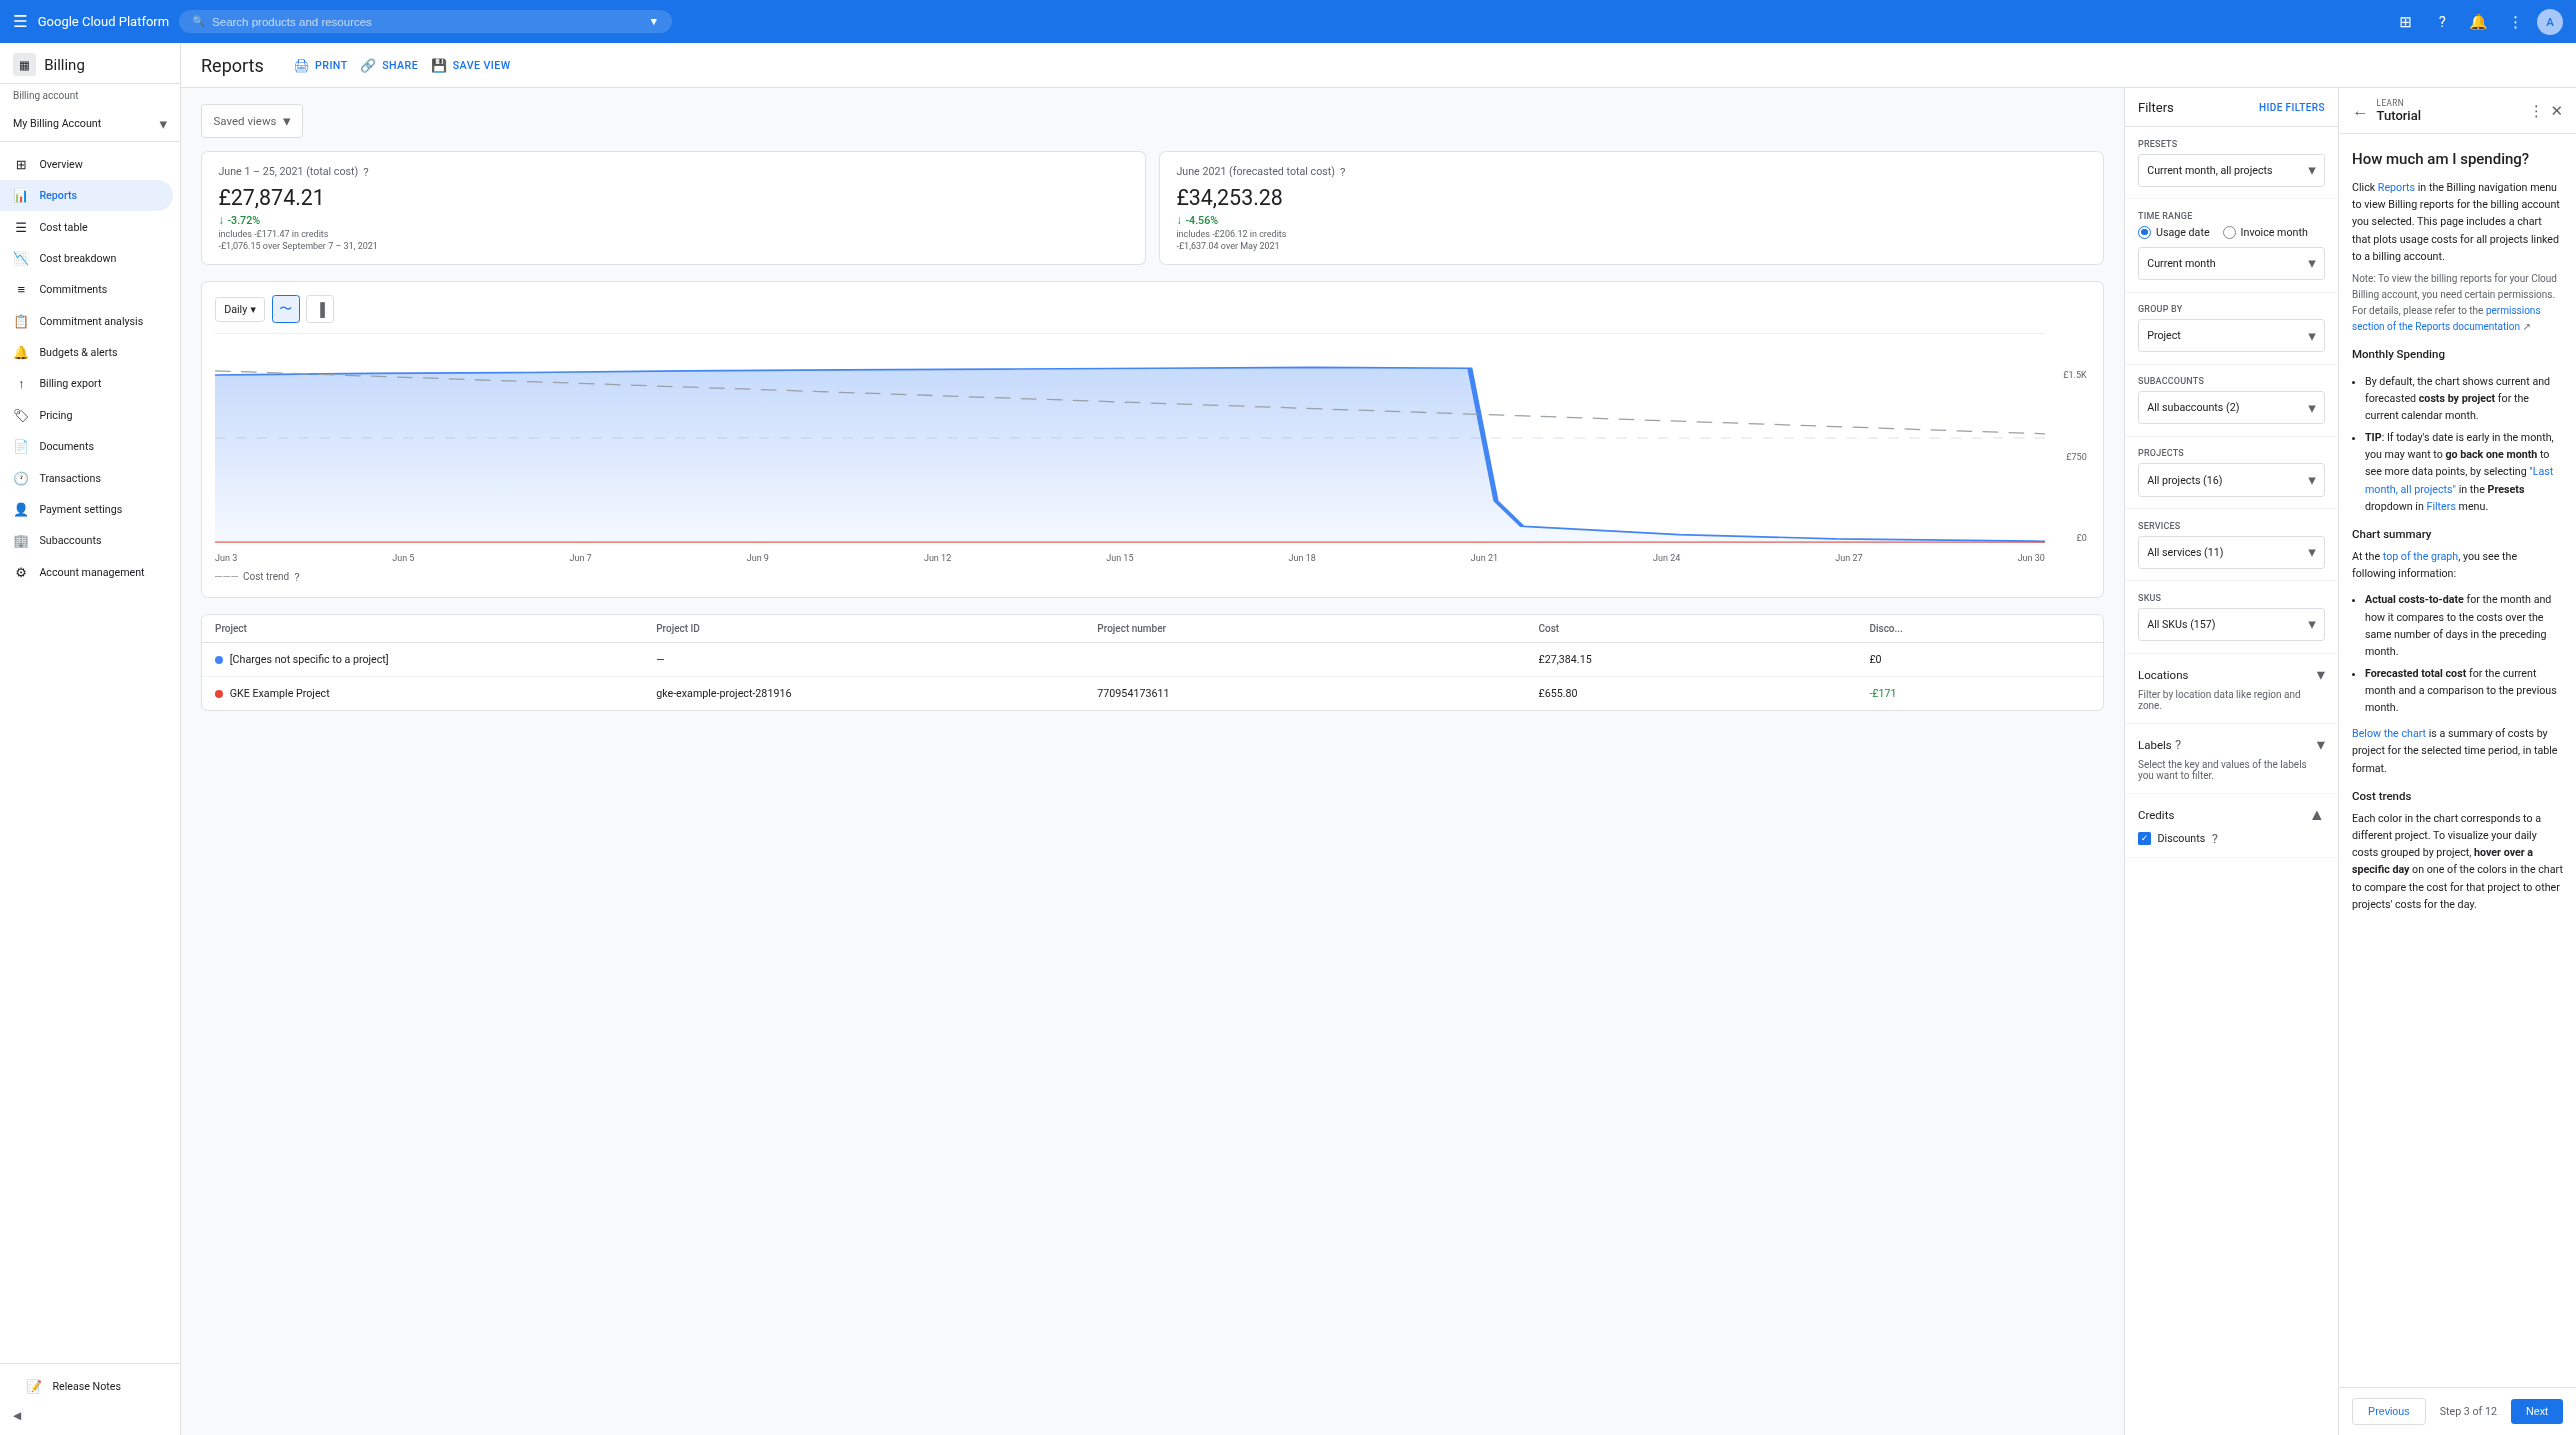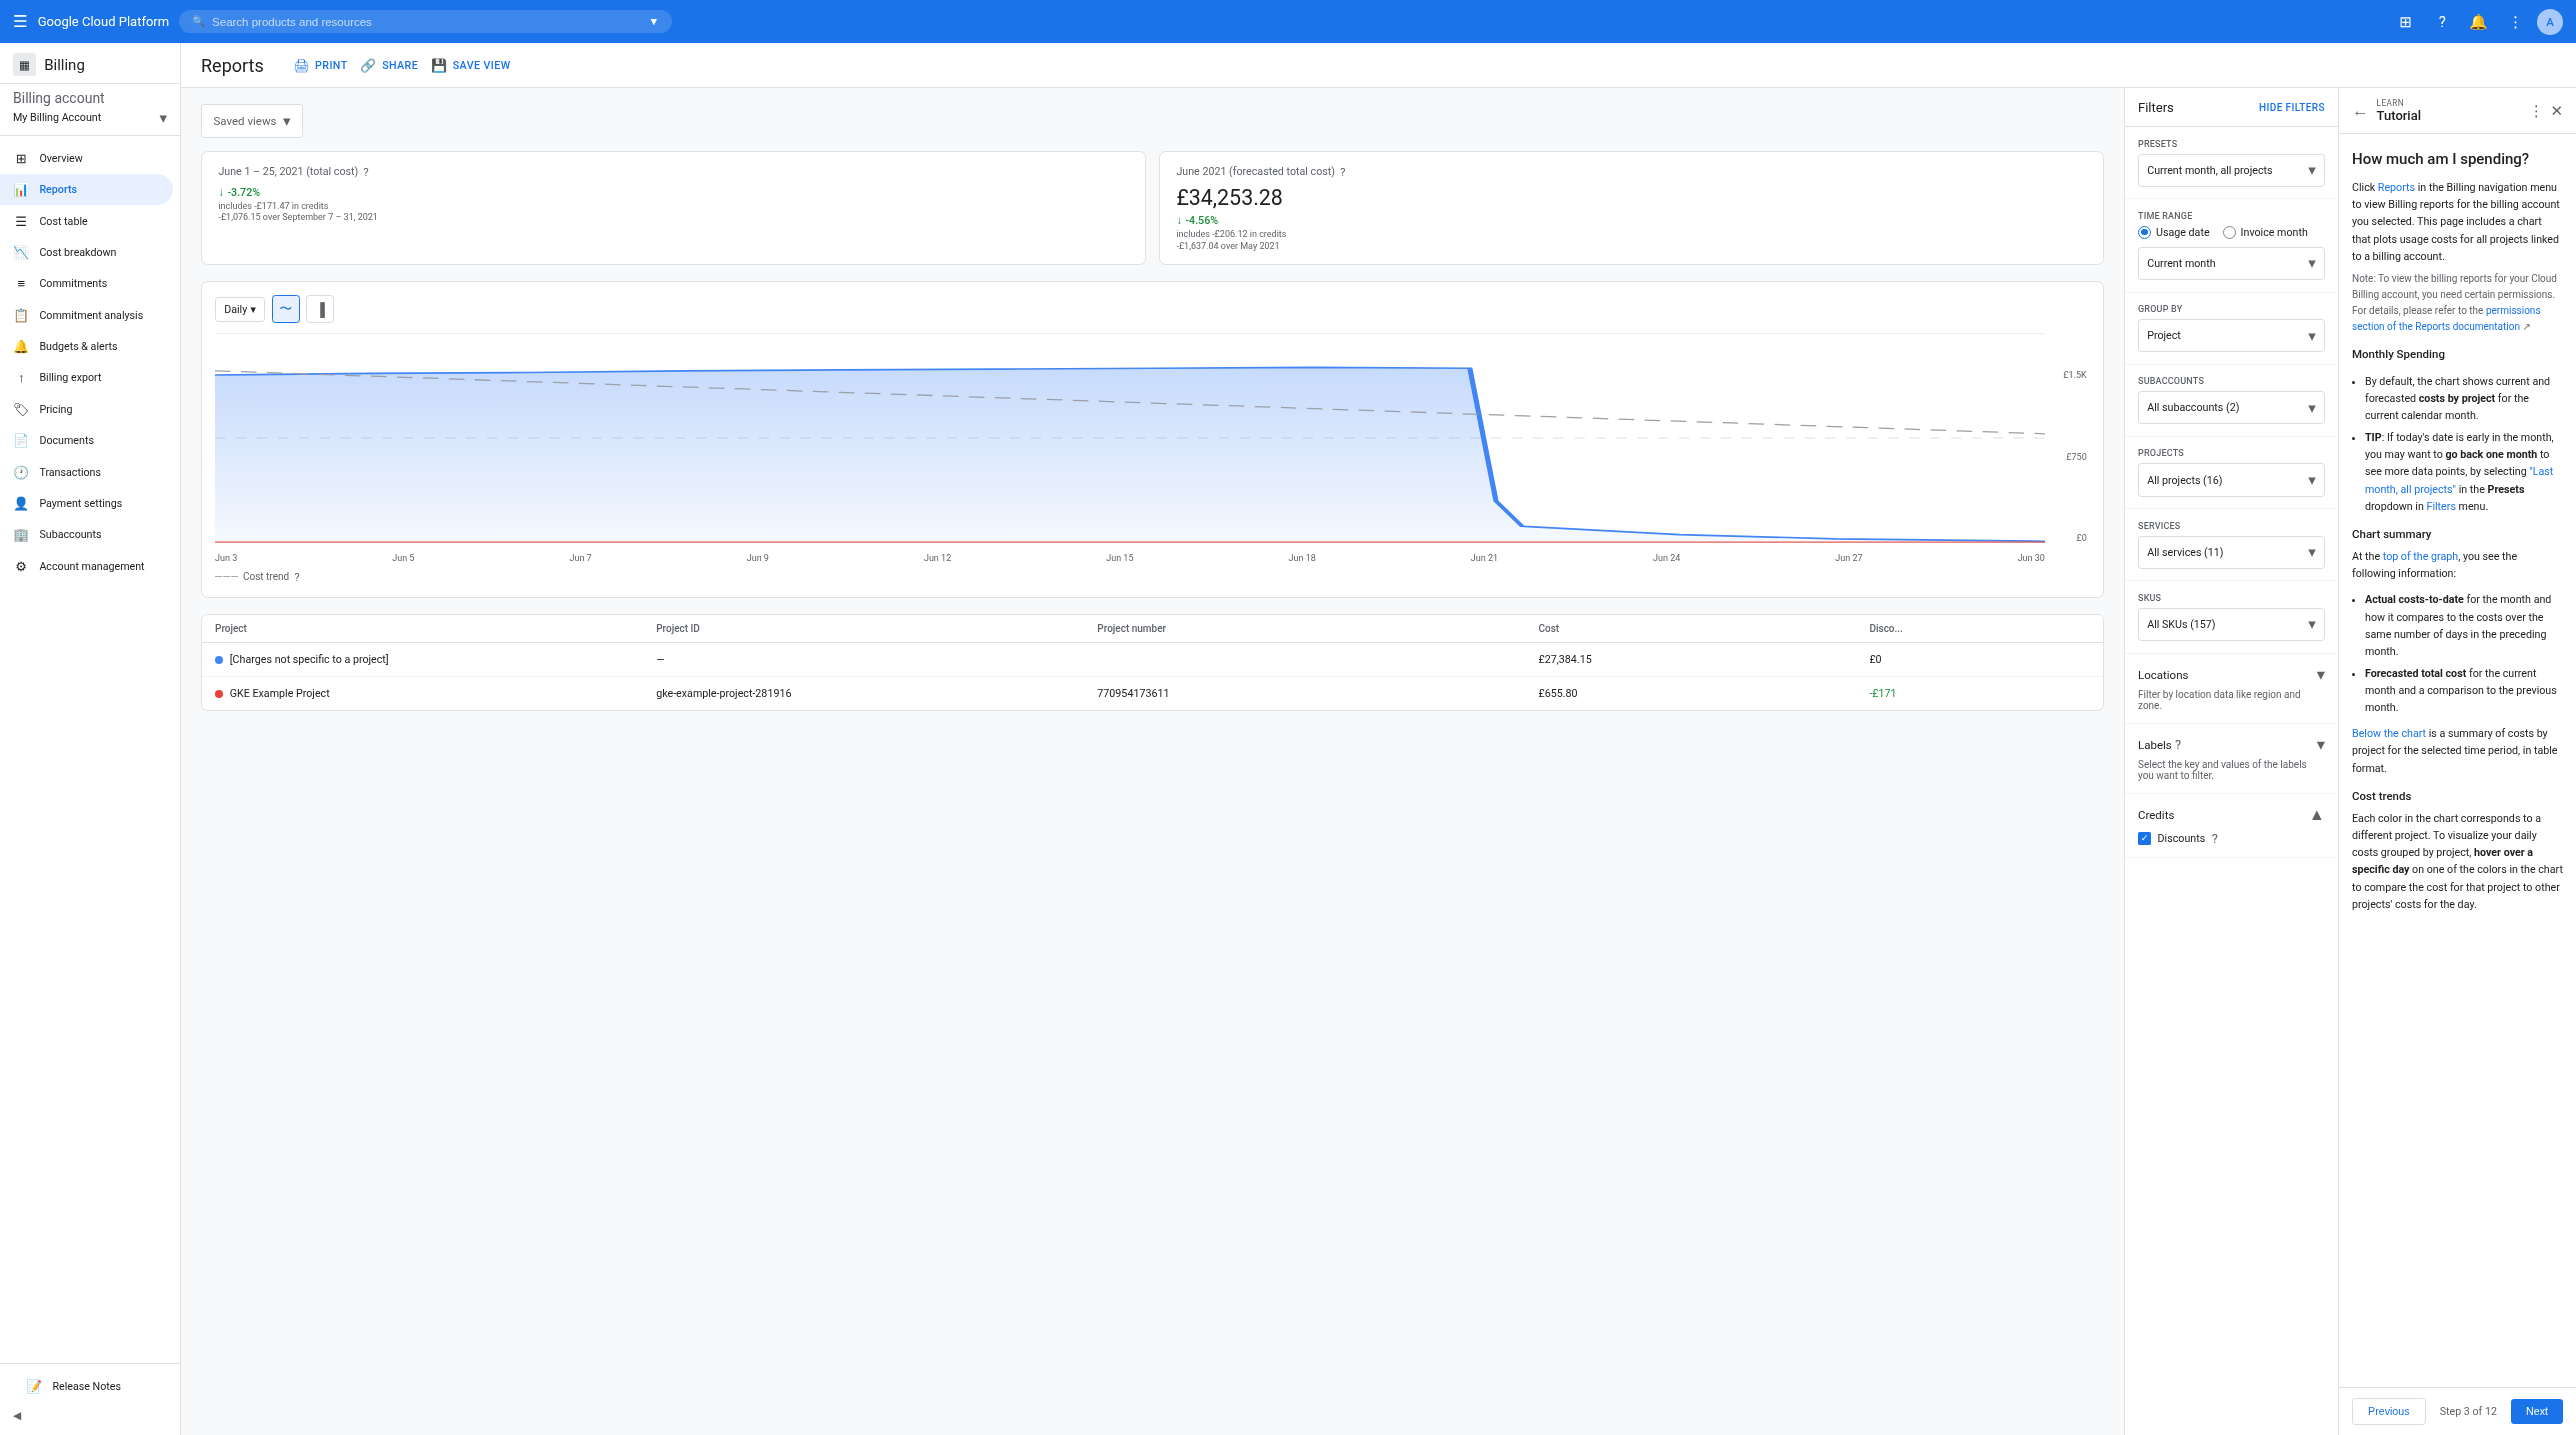--- a/index.html
+++ b/index.html
@@ -66,21 +66,21 @@
     }
     .sidebar-billing-header .billing-icon {
       width: 23px; height: 23px;
       background: #e8eaed;
       border-radius: 3.3px;
       display: flex; align-items: center; justify-content: center;
       font-size: 11.5px;
     }
     .sidebar-billing-title { font-size: 15px; font-weight: 400; }
     .sidebar-account-section { padding: 6.6px 13px; border-bottom: 0.8px solid #e0e0e0; }
-    .sidebar-account-label { font-size: 14px; color: #5f6368; margin-bottom: 1px; }
+    .sidebar-account-label { font-size: 10px; color: #5f6368; margin-bottom: 12px; }
     .sidebar-account-select {
       display: flex; align-items: center; justify-content: space-between;
       cursor: pointer; padding: 1.6px 0;
     }
     .sidebar-account-name { font-size: 10.7px; color: #202124; }
     .sidebar-account-arrow { color: #5f6368; font-size: 15px; }
     .sidebar-nav { flex: 1; padding: 6.6px 0; }
     .nav-item {
       display: flex; align-items: center; gap: 10px;
       padding: 8.2px 13px;
@@ -396,20 +396,21 @@
           <span class="dropdown-arrow">▾</span>
         </div>
 
         
         <div class="summary-cards">
           <div class="summary-card">
             <div class="summary-card-header">
               <span class="summary-card-title">June 1 – 25, 2021 (total cost)</span>
               <span class="summary-card-help">?</span>
             </div>
+            <div class="summary-card-amount">£27,874.21</div>
             <div class="summary-card-change">
               <span class="arrow-down">↓</span>
               <span>-3.72%</span>
             </div>
             <div class="summary-card-sub">includes -£171.47 in credits</div>
             <div class="summary-card-sub">-£1,076.15 over September 7 – 31, 2021</div>
           </div>
           <div class="summary-card">
             <div class="summary-card-header">
               <span class="summary-card-title">June 2021 (forecasted total cost)</span>

